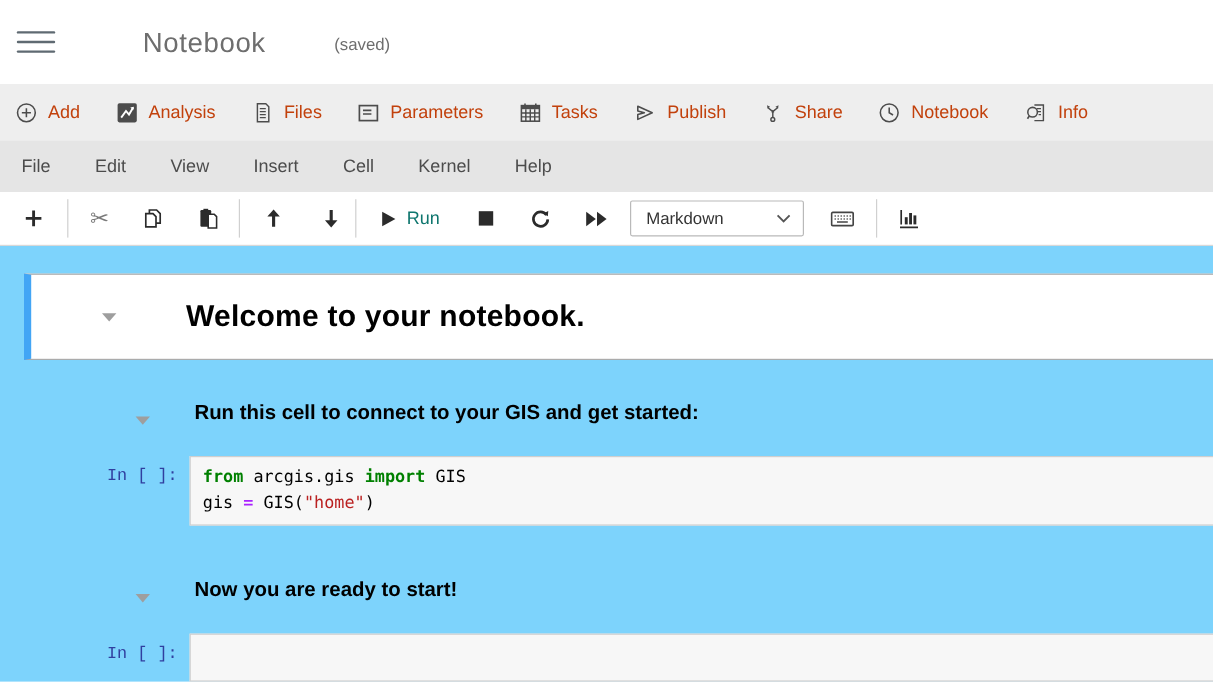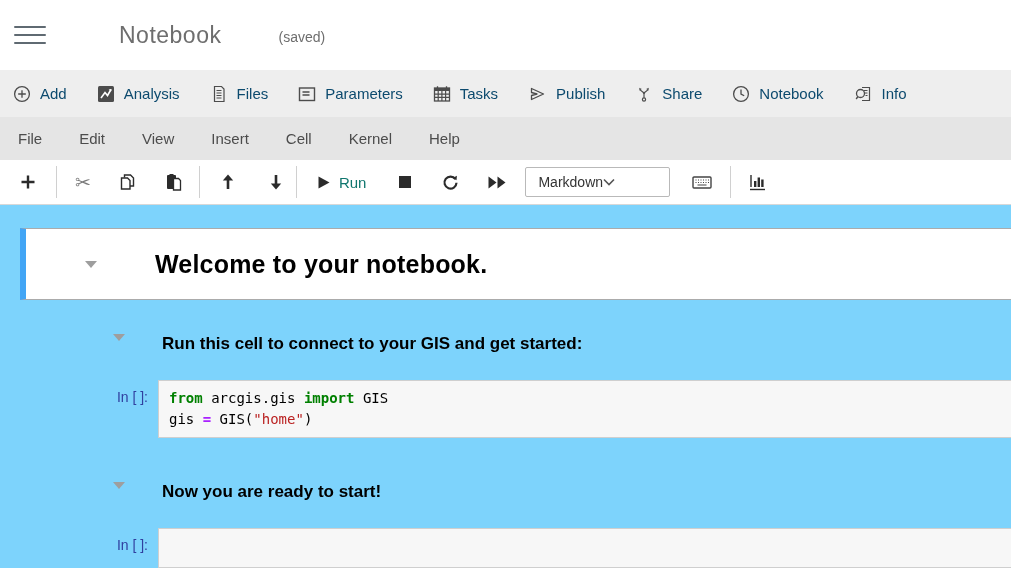--- a/index.html
+++ b/index.html
@@ -8,63 +8,63 @@
 
   
   .app-header { height:70px; background:#fff; display:flex; align-items:center; padding-left:14px;gap:43px; }
   .hamburger { width:32px; height:22px; display:flex; flex-direction:column; justify-content:space-between; cursor:pointer; padding:2px 0; }
   .hamburger span { display:block; height:2px; background:#5f6a72; border-radius:2px; }
   .app-title { font-size:23px; color:#6e6e6e; margin-left:30px; letter-spacing:0.5px; }
   .save-status { font-size:14px; color:#6e6e6e; margin-left:14px; padding-top:4px; }
 
   
   .ribbon { height:47px; background:#eeeeee; display:flex; align-items:center; padding-left:13px; gap:30px; }
-  .ribbon-item { display:flex; align-items:center; gap:9px; color:#0c4a6e; font-size:15px; cursor:pointer; white-space:nowrap; }
+  .ribbon-item { display:flex; align-items:center; gap:9px; color:#c2410c; font-size:15px; cursor:pointer; white-space:nowrap; }
   .ribbon-item svg { display:block; }
 
   
   .menubar { height:43px; background:#e5e5e5; display:flex; align-items:center; padding-left:18px; gap:37px; }
   .menu-item { font-size:15px; color:#4c4c4c; cursor:pointer; }
 
   
   .jtb { height:45px; background:#fff; border-bottom:1px solid #d8d8d8; display:flex; align-items:center; padding-left:20px; }
   .jtb .vdiv { width:1px; height:32px; background:#d0d0d0; }
   .jtb-btn { display:flex; align-items:center; cursor:pointer; }
   .run-label { font-size:15px; color:#0f766e; margin-left:8px; }
   .cell-type-select { width:145px; height:30px; border:1px solid #b9b9b9; border-radius:2px; background:#fff;
-    display:flex; align-items:center; padding:0 10px 0 12px; cursor:pointer; }
+    display:flex; align-items:center; justify-content:space-between; padding:0 10px 0 12px; cursor:pointer; }
   .cell-type-select .val { font-size:14px; color:#333; }
   .cut-glyph { font-size:19px; color:#7a7a7a; line-height:1; }
 
   
   .m-plus{margin-right:20px}.m-d1{margin-right:18px}.m-cut{margin-right:28px}.m-copy{margin-right:28px}
   .m-paste{margin-right:16px}.m-d2{margin-right:20px}.m-up{margin-right:32px}.m-down{margin-right:12px}
   .m-d3{margin-right:20px}.m-run{margin-right:32px}.m-stop{margin-right:30px}.m-restart{margin-right:28px}
   .m-runall{margin-right:18px}.m-sel{margin-right:22px}.m-kbd{margin-right:18px}.m-d4{margin-right:18px}
 
   
   .nb-content { padding-top:23px; background:#7dd3fc; }
 
   .md-cell-selected { margin-left:20px; margin-right:-2px; height:72px;
     border:1px solid #ababab; border-left:6px solid #42a5f5; background:#fff;
     display:flex; align-items:center; cursor:pointer; }
   .collapse-tri { width:0; height:0; border-left:6px solid transparent; border-right:6px solid transparent;
     border-top:7px solid #9e9e9e; cursor:pointer; flex:none; }
   .md-cell-selected .collapse-tri { margin-left:59px; }
   .md-h1 { font-size:25px; font-weight:bold; color:#000; margin-left:58px; letter-spacing:0.2px; }
 
-  .md-cell { display:flex; align-items:flex-start; cursor:pointer; }
+  .md-cell { display:flex; align-items:flex-end; cursor:pointer; }
   .md-cell .collapse-tri { margin-left:113px; }
   .md-h4 { font-size:17px; font-weight:bold; color:#000; margin-left:37px; }
   .md-cell-2 { margin-top:34px; }
   .md-cell-3 { margin-top:44px; }
 
   .code-cell { display:flex; align-items:flex-start; margin-top:26px; }
   .prompt { width:158px; flex:none; text-align:right; padding:9px 10px 0 0;
-    font-family:Liberation Sans, sans-serif; font-size:14px; color:#303f9f; white-space:pre; }
+    font-family:Liberation Mono, monospace; font-size:14px; color:#303f9f; white-space:pre; }
   .code-input { flex:1; margin-right:-2px; background:#f7f7f7; border:1px solid #cfcfcf;
     padding:7px 10px; font-family:"DejaVu Sans Mono", monospace; font-size:14px; line-height:21px;
     color:#000; white-space:pre; cursor:text; }
   .code-input.empty { height:40px; }
   .tok-kw { color:#008000; font-weight:bold;margin-top:45px; }
   .tok-op { color:#aa22ff; font-weight:bold; }
   .tok-str { color:#ba2121; }
   .tok-plain { color:#000; }
 </style>
 </head>

